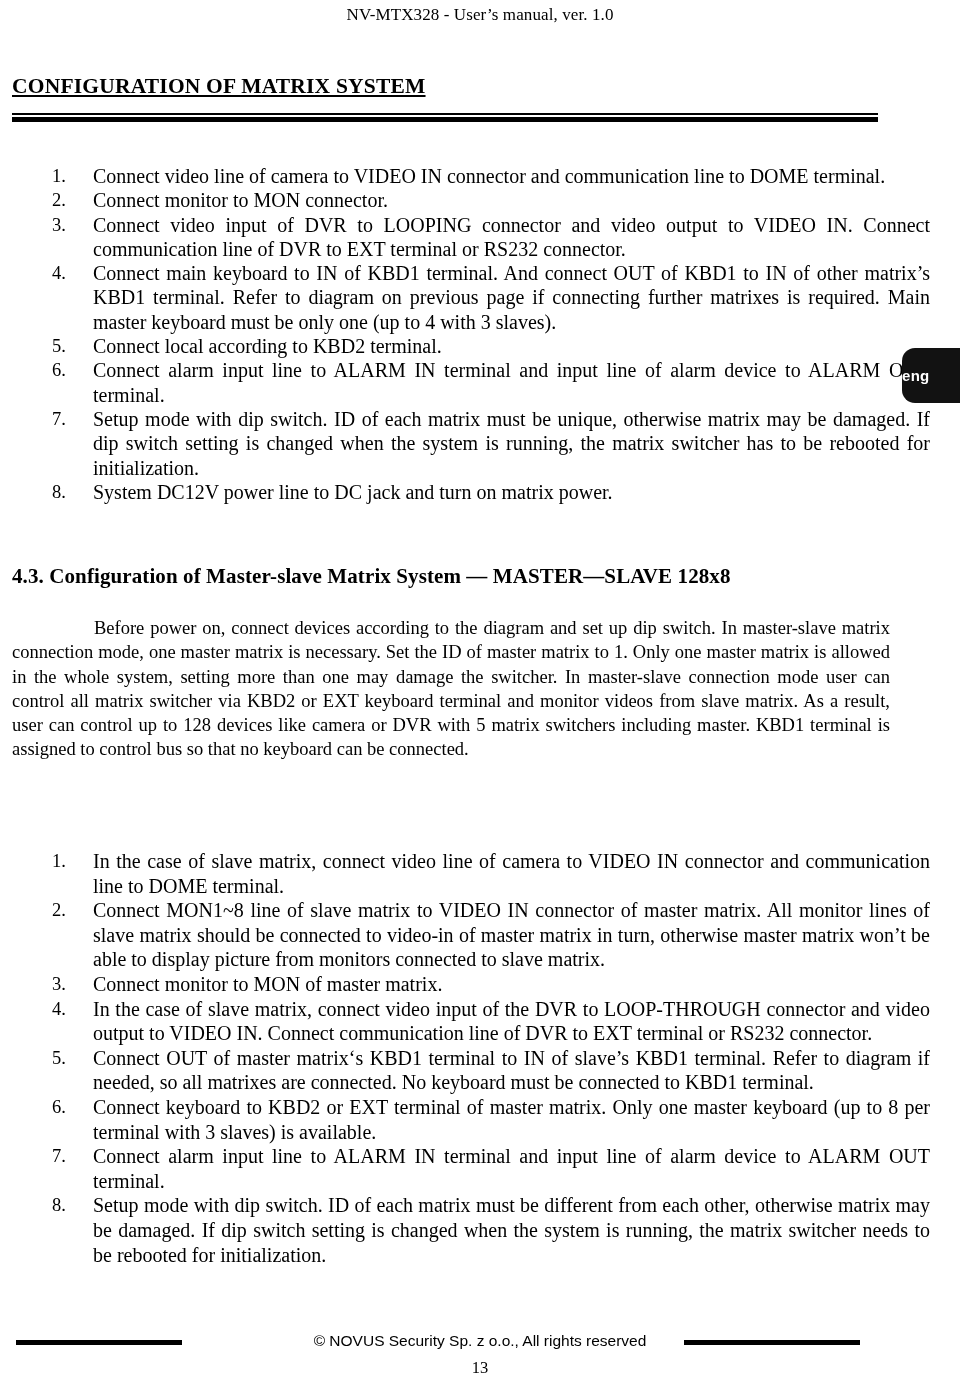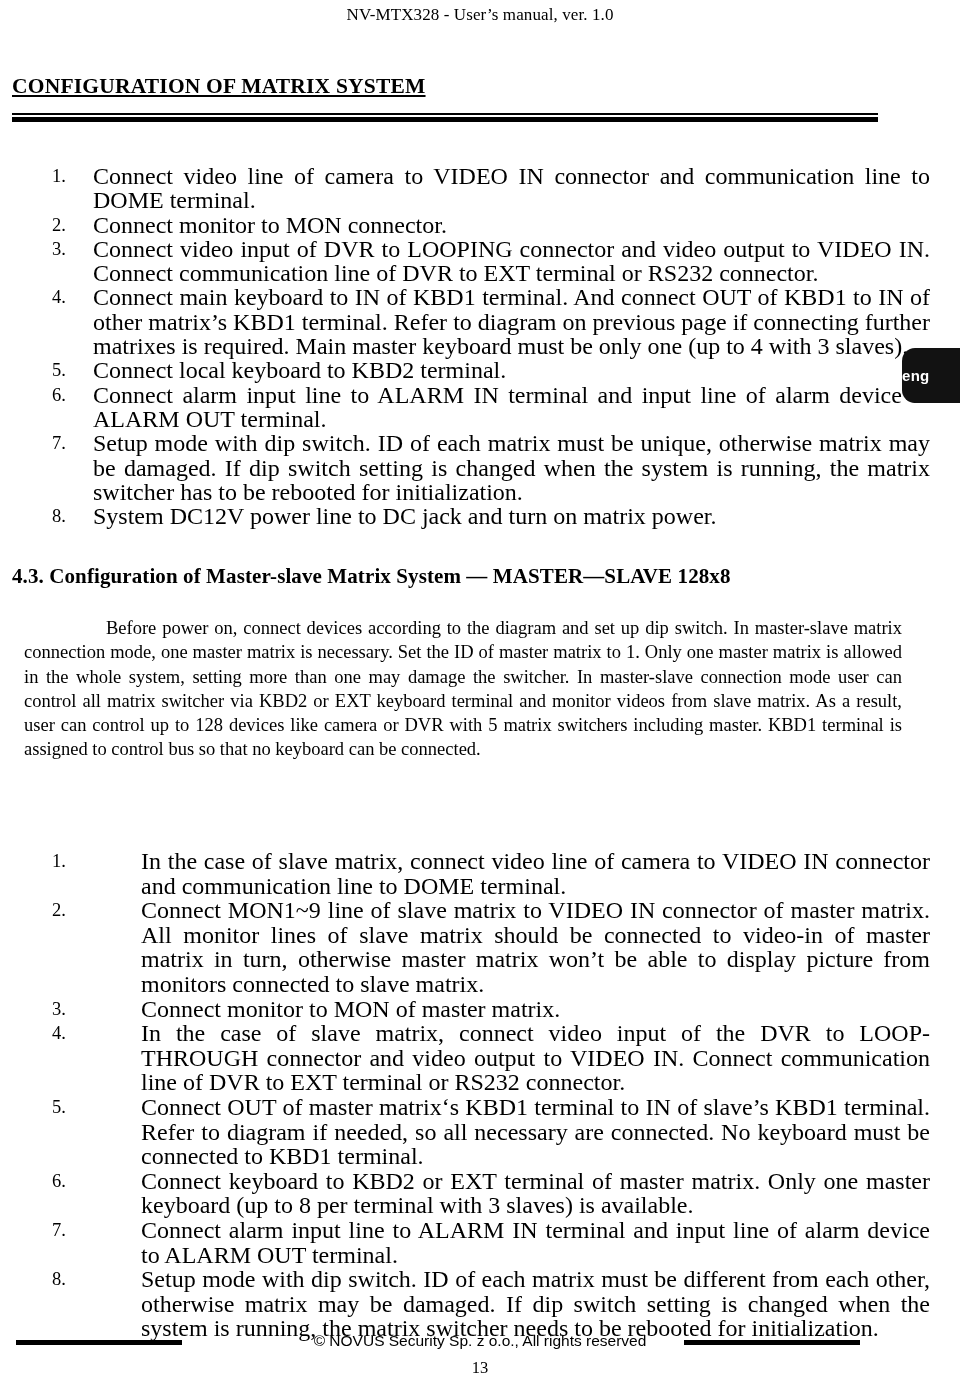--- a/index.html
+++ b/index.html
@@ -70,29 +70,29 @@
     align-items: flex-start;
     margin-bottom: 0px;
   }
   .num-list .li .marker {
     flex: 0 0 41px;
     font-size: 18.5px;
     line-height: 24.3px;
   }
   .num-list .li .body {
     flex: 1 1 auto;
-    font-size: 24px;
+    font-size: 20px;
     line-height: 24.3px;
     text-align: justify;
     text-justify: inter-word;
     hyphens: none;
   }
   .num-list.list-one { top: 148px; width: 878px; }
   .num-list.list-two { top: 833px; width: 878px; }
-  .num-list.list-two .li .body { line-height: 24.6px; margin-left: 48px; }
+  .num-list.list-two .li .body { line-height: 24.6px; }
 
   
   .eng-tab {
     position: absolute;
     top: 348px;
     left: 902px;
     width: 58px;
     height: 55px;
     background: #121212;
     border-radius: 13px 0 0 13px;
@@ -114,21 +114,21 @@
     top: 564px;
     left: 12px;
     width: 880px;
     font-size: 21px;
     font-weight: bold;
     letter-spacing: 0.1px;
   }
   .section-para {
     position: absolute;
     top: 616px;
-    left: 24px;
+    left: 12px;
     width: 878px;
     font-size: 18.5px;
     line-height: 24.3px;
     text-align: justify;
     text-justify: inter-word;
     text-indent: 82px;
   }
 
   
   .footer-rule-left {
@@ -190,21 +190,21 @@
     <li class="li">
       <span class="marker">3.</span>
       <span class="body">Connect video input of DVR to LOOPING connector and video output to VIDEO IN. Connect communication line of DVR to EXT terminal or RS232 connector.</span>
     </li>
     <li class="li">
       <span class="marker">4.</span>
       <span class="body">Connect main keyboard to IN of KBD1 terminal. And connect OUT of KBD1 to IN of other matrix’s KBD1 terminal. Refer to diagram on previous page if connecting further matrixes is required. Main master keyboard must be only one (up to 4 with 3 slaves).</span>
     </li>
     <li class="li">
       <span class="marker">5.</span>
-      <span class="body">Connect local keyboard to KBD2 terminal.</span>
+      <span class="body">Connect local according to KBD2 terminal.</span>
     </li>
     <li class="li">
       <span class="marker">6.</span>
       <span class="body">Connect alarm input line to ALARM IN terminal and input line of alarm device to ALARM OUT terminal.</span>
     </li>
     <li class="li">
       <span class="marker">7.</span>
       <span class="body">Setup mode with dip switch. ID of each matrix must be unique, otherwise matrix may be damaged. If dip switch setting is changed when the system is running, the matrix switcher has to be rebooted for initialization.</span>
     </li>
     <li class="li">
@@ -221,33 +221,33 @@
 
 <div class="section-para">Before power on, connect devices according to the diagram and set up dip switch. In master-slave matrix connection mode, one master matrix is necessary. Set the ID of master matrix to 1. Only one master matrix is allowed in the whole system, setting more than one may damage the switcher. In master-slave connection mode user can control all matrix switcher via KBD2 or EXT keyboard terminal and monitor videos from slave matrix. As a result, user can control up to 128 devices like camera or DVR with 5 matrix switchers including master. KBD1 terminal is assigned to control bus so that no keyboard can be connected.</div>
 
 <ol class="num-list list-two" id="master-slave-list">
     <li class="li">
       <span class="marker">1.</span>
       <span class="body">In the case of slave matrix, connect video line of camera to VIDEO IN connector and communication line to DOME terminal.</span>
     </li>
     <li class="li">
       <span class="marker">2.</span>
-      <span class="body">Connect MON1~9 line of slave matrix to VIDEO IN connector of master matrix. All monitor lines of slave matrix should be connected to video-in of master matrix in turn, otherwise master matrix won’t be able to display picture from monitors connected to slave matrix.</span>
+      <span class="body">Connect MON1~8 line of slave matrix to VIDEO IN connector of master matrix. All monitor lines of slave matrix should be connected to video-in of master matrix in turn, otherwise master matrix won’t be able to display picture from monitors connected to slave matrix.</span>
     </li>
     <li class="li">
       <span class="marker">3.</span>
       <span class="body">Connect monitor to MON of master matrix.</span>
     </li>
     <li class="li">
       <span class="marker">4.</span>
       <span class="body">In the case of slave matrix, connect video input of the DVR to LOOP-THROUGH connector and video output to VIDEO IN. Connect communication line of DVR to EXT terminal or RS232 connector.</span>
     </li>
     <li class="li">
       <span class="marker">5.</span>
-      <span class="body">Connect OUT of master matrix‘s KBD1 terminal to IN of slave’s KBD1 terminal. Refer to diagram if needed, so all necessary are connected. No keyboard must be connected to KBD1 terminal.</span>
+      <span class="body">Connect OUT of master matrix‘s KBD1 terminal to IN of slave’s KBD1 terminal. Refer to diagram if needed, so all matrixes are connected. No keyboard must be connected to KBD1 terminal.</span>
     </li>
     <li class="li">
       <span class="marker">6.</span>
       <span class="body">Connect keyboard to KBD2 or EXT terminal of master matrix. Only one master keyboard (up to 8 per terminal with 3 slaves) is available.</span>
     </li>
     <li class="li">
       <span class="marker">7.</span>
       <span class="body">Connect alarm input line to ALARM IN terminal and input line of alarm device to ALARM OUT terminal.</span>
     </li>
     <li class="li">

